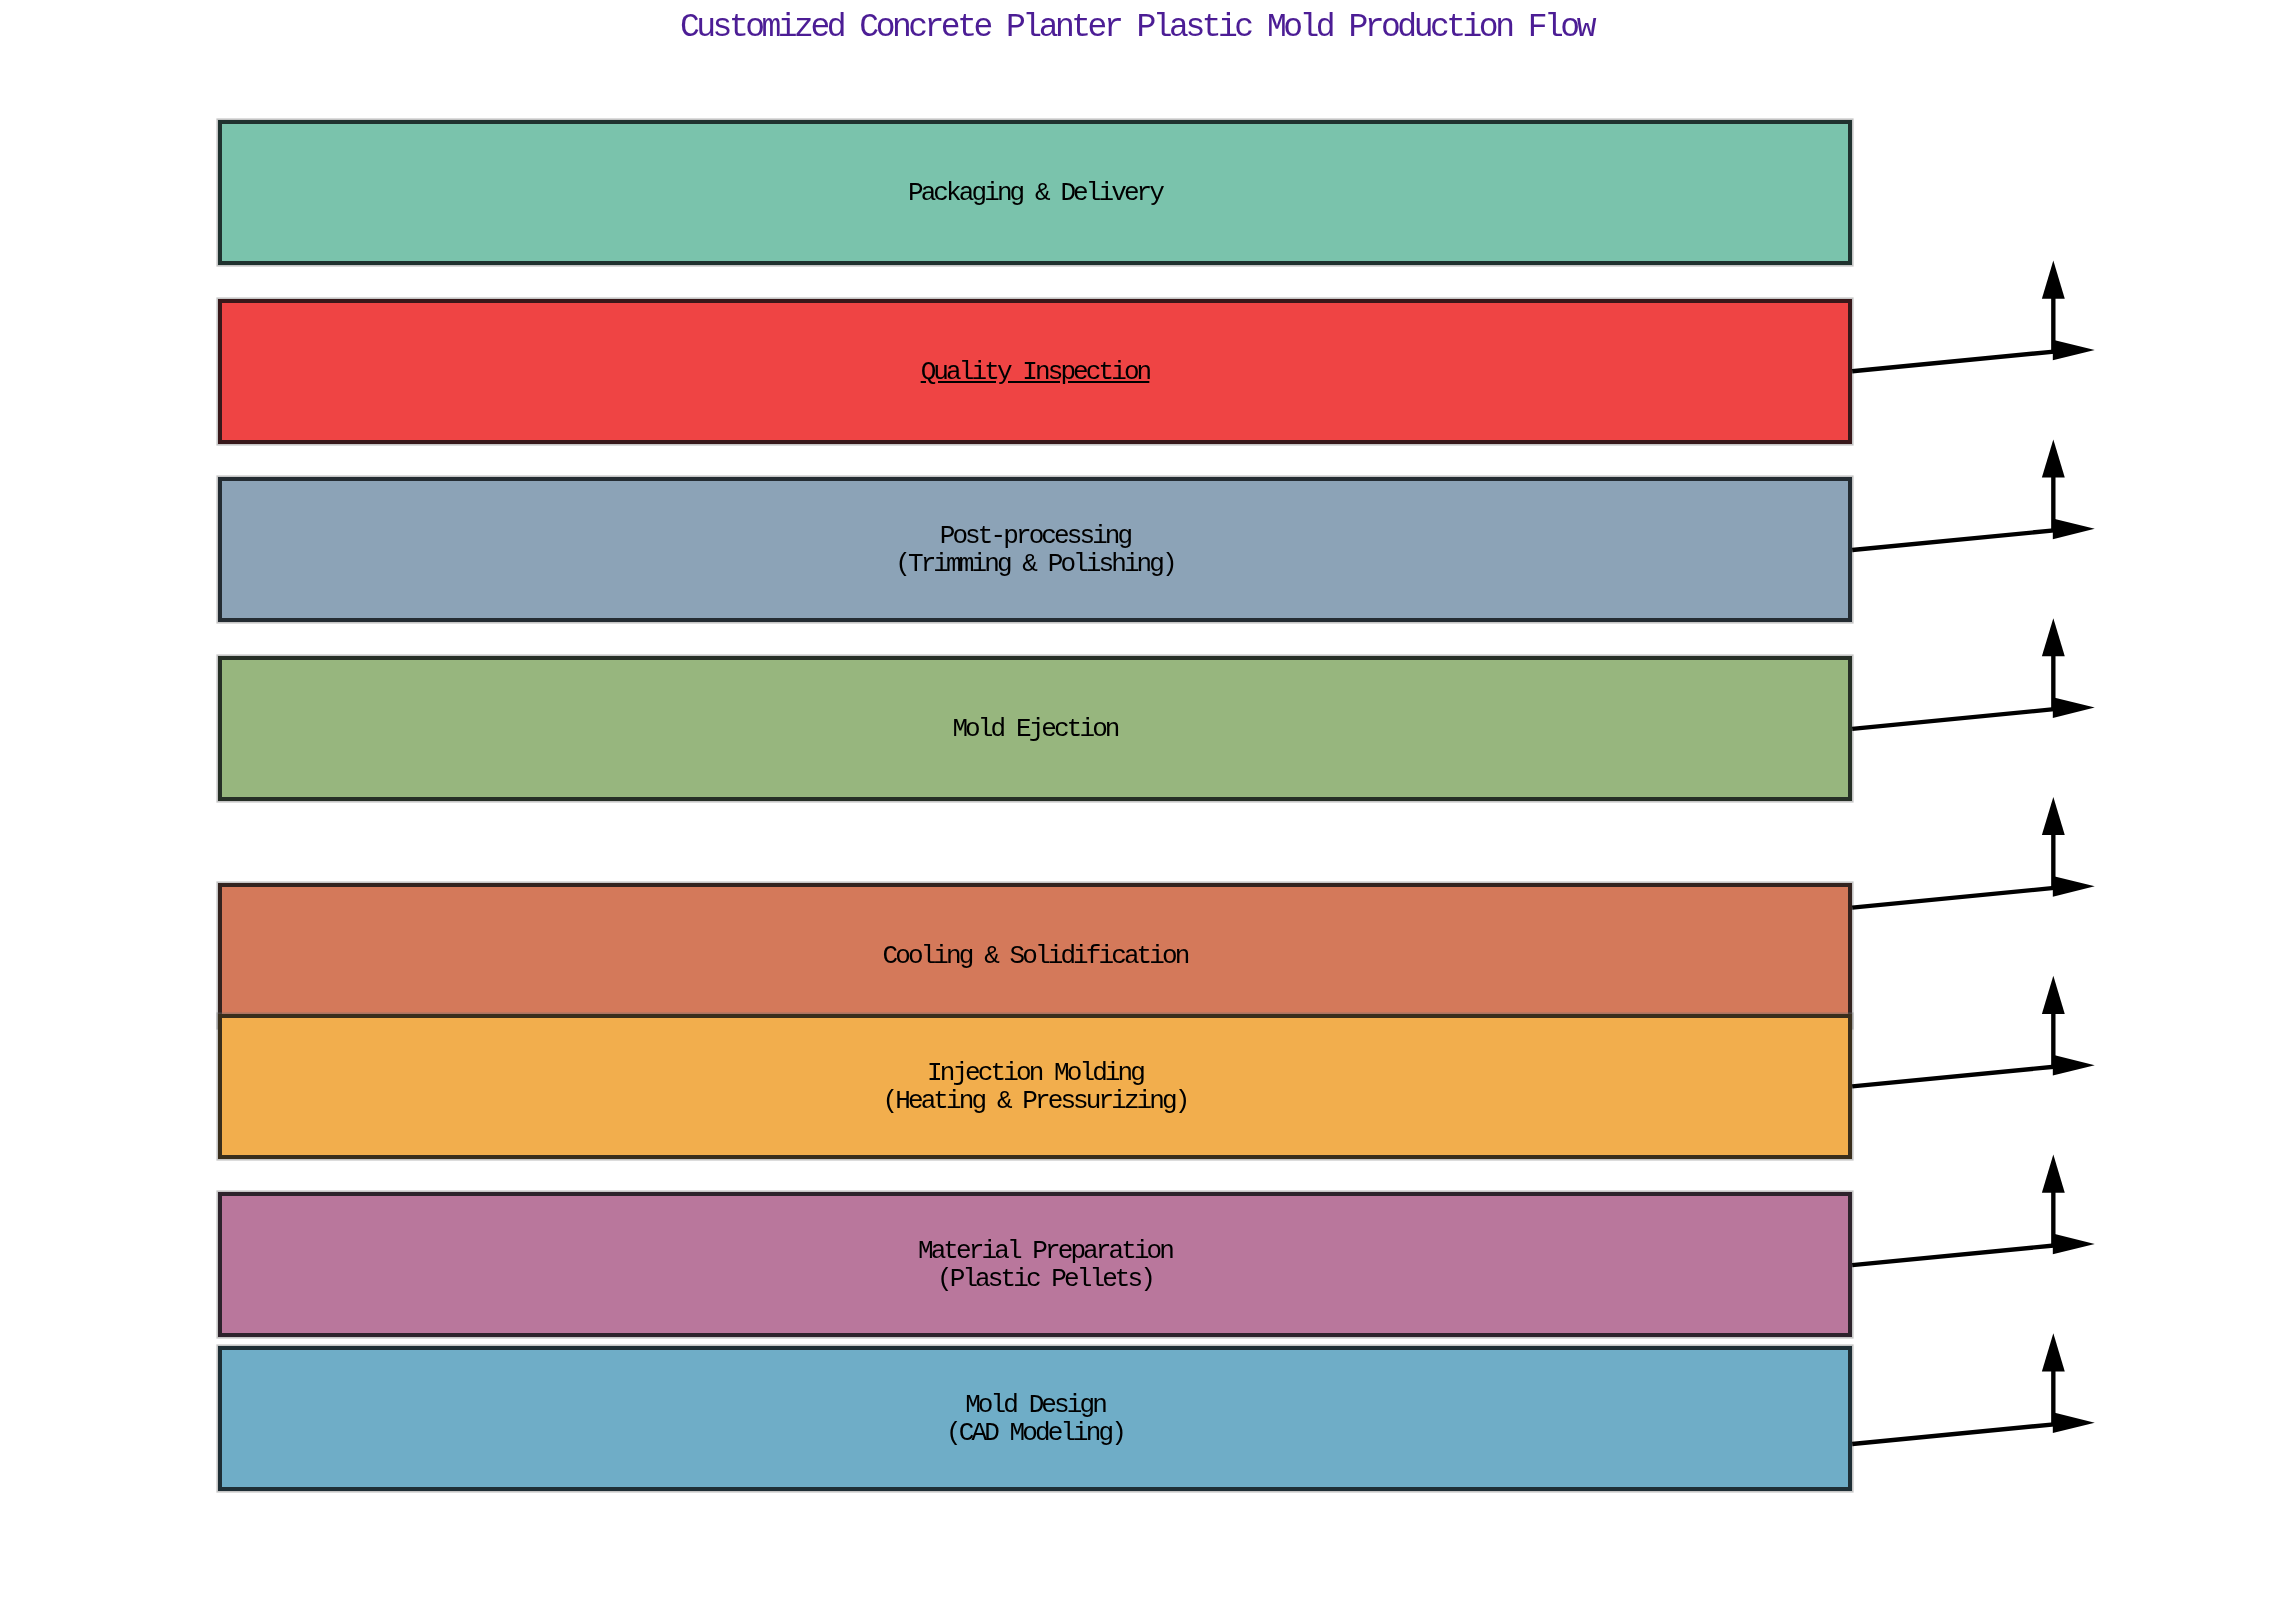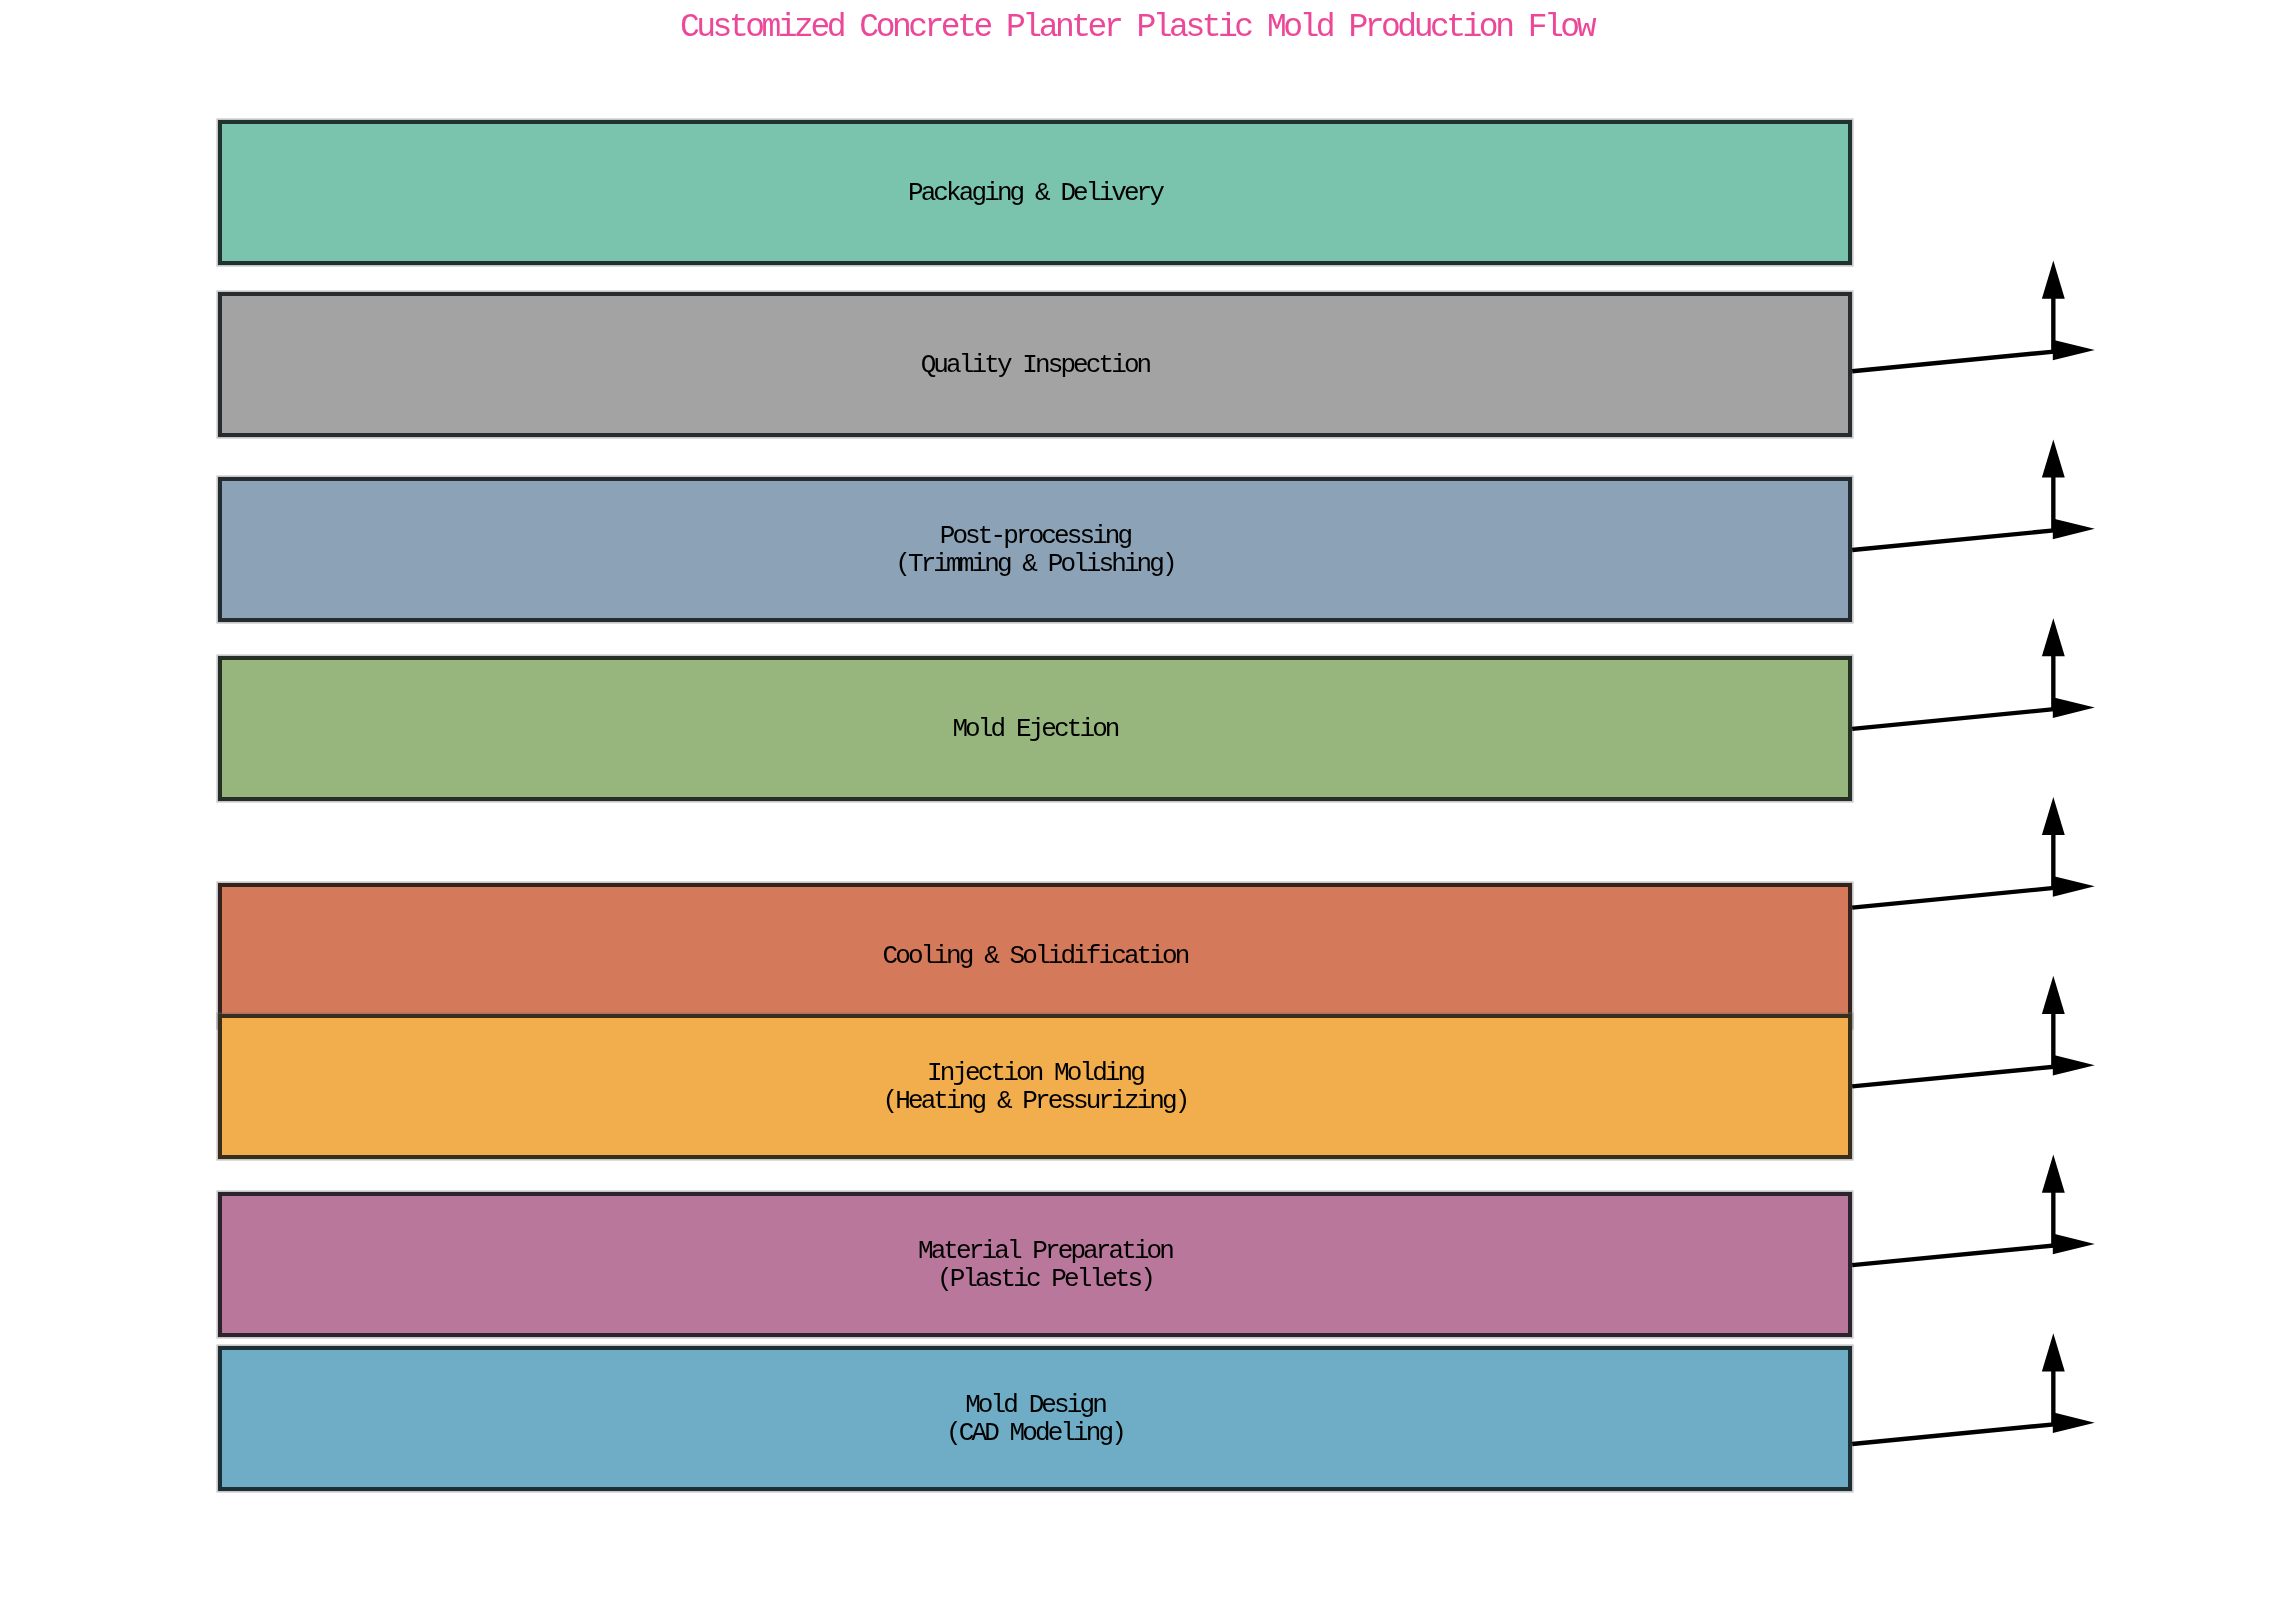--- a/index.html
+++ b/index.html
@@ -17,21 +17,21 @@
   }
   .title {
     position: absolute;
     top: 7.6px;
     left: 0;
     width: 2273px;
     text-align: center;
     font-size: 33px;
     line-height: 39px;
     letter-spacing: -3.5px;
-    color: #ec4899;
+    color: #4c1d95;
     white-space: nowrap;
   }
   .bar {
     position: absolute;
     left: 218px;
     width: 1634px;
     height: 145px;
     box-sizing: border-box;
     border: 4.4px solid rgba(10, 14, 16, 0.80);
     box-shadow: 0 0 0 1.6px rgba(110, 110, 110, 0.40);
@@ -59,21 +59,21 @@
 </style>
 </head>
 <body>
 
 <div id="figure">
   <div class="title">Customized Concrete Planter Plastic Mold Production Flow</div>
   <div id="bars">
       <div class="bar" style="top: 120px; background: rgb(122, 195, 172);">
         <span class="line">Packaging &amp; Delivery</span>
       </div>
-      <div class="bar" style="top: 292px; background: #a3a3a3;">
+      <div class="bar" style="top: 299px; background: #ef4444; text-decoration: underline;">
         <span class="line">Quality Inspection</span>
       </div>
       <div class="bar" style="top: 477px; background: rgb(140, 163, 183);">
         <span class="line">Post-processing</span>
         <span class="line">(Trimming &amp; Polishing)</span>
       </div>
       <div class="bar" style="top: 656px; background: rgb(151, 182, 126);">
         <span class="line">Mold Ejection</span>
       </div>
       <div class="bar" style="top: 835px; background: rgb(212, 121, 90); margin-top: 48px;">

